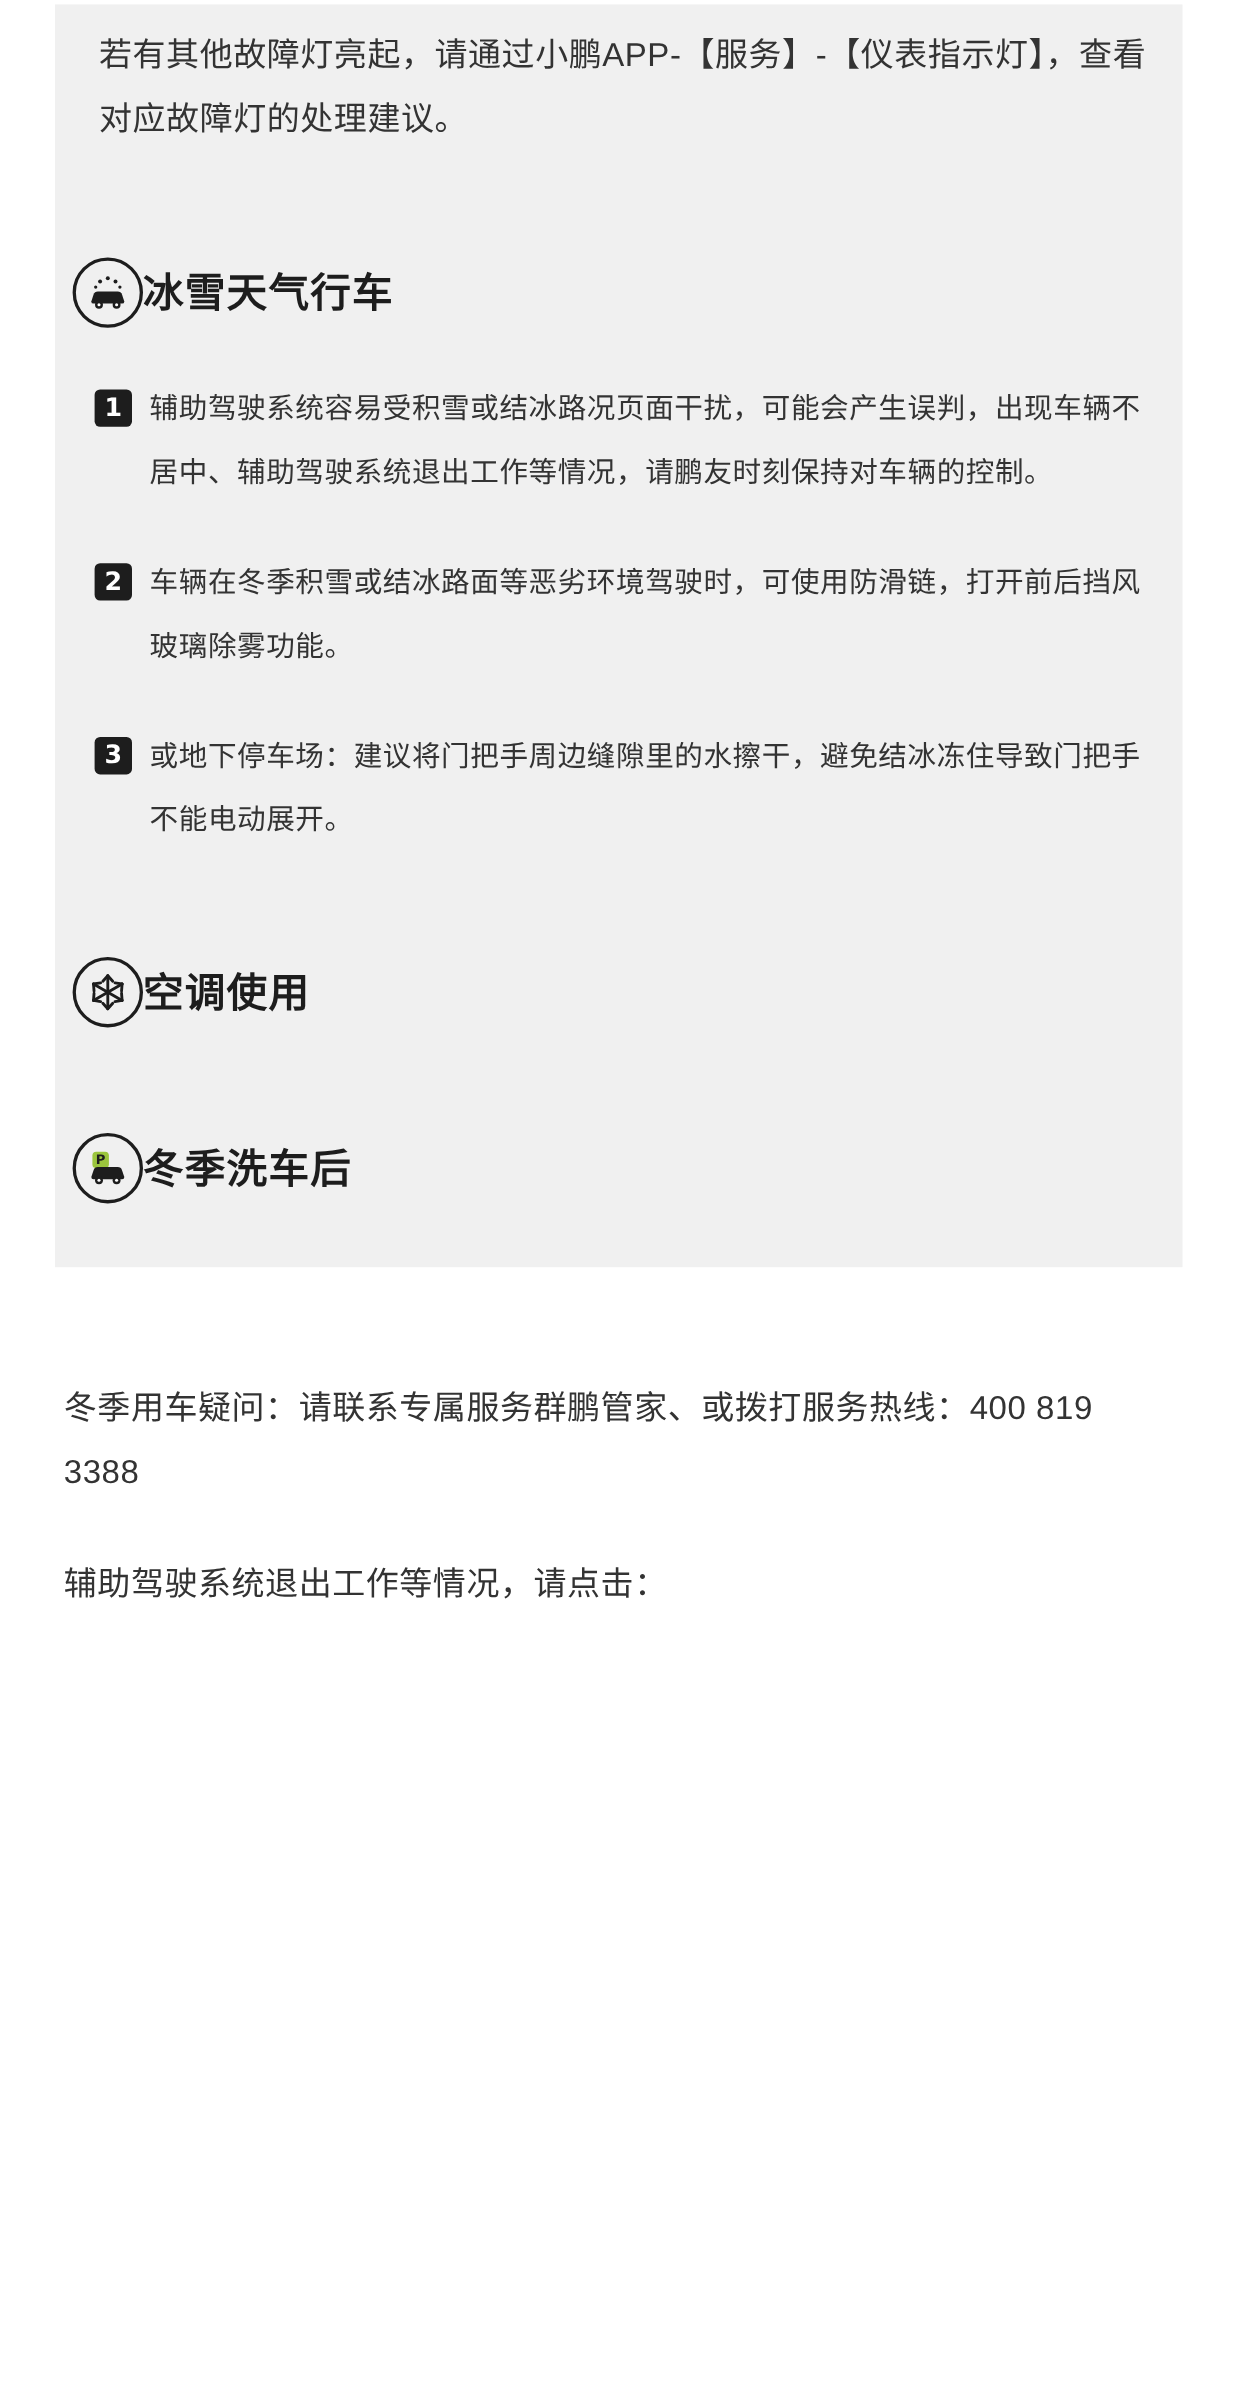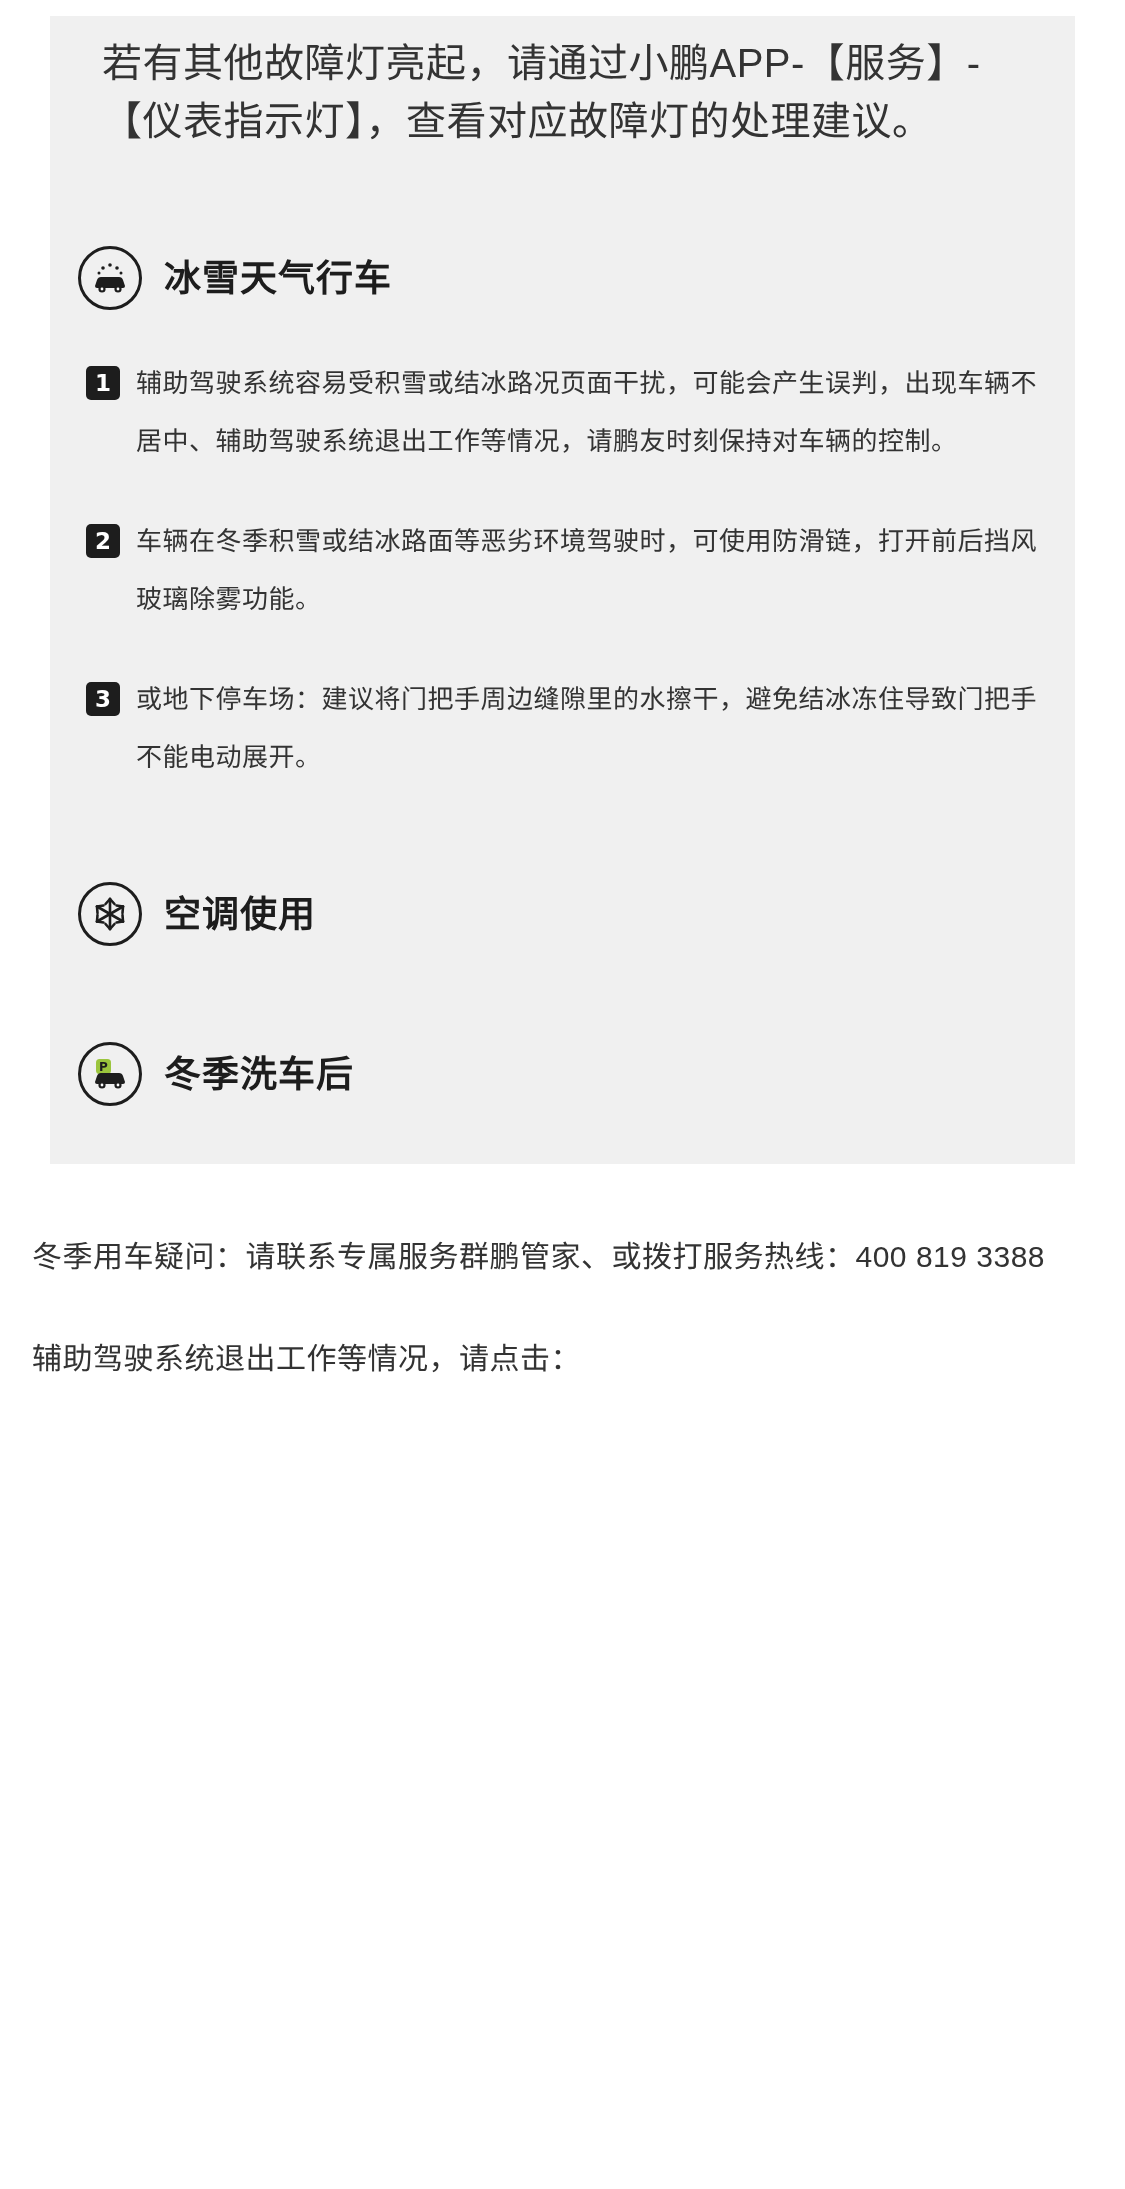--- a/index.html
+++ b/index.html
@@ -25,41 +25,40 @@
   .card {
     background: #f0f0f0;
     margin: 0 auto;
     width: 1025px;
     margin-left: 50px;
     padding: 0 0 58px 0;
   }
 
   
   .para {
-    font-size: 40px;
+    font-size: 30px;
     line-height: 58px;
     color: #333333;
     letter-spacing: 0.5px;
     font-weight: 400;
-    margin: 16px;
+    margin: 4px;
   }
 
   .intro {
     padding-top: 18px;
     padding-left: 36px;
     padding-right: 24px;
   }
 
   
   .section-head {
     display: flex;
     align-items: center;
-    gap: 22px;
     margin-top: 96px;
-    padding-left: 28px;
+    padding-left: 16px;
   }
   .section-head .circle {
     width: 64px;
     height: 64px;
     border: 3px solid #1d1d1d;
     border-radius: 50%;
     display: flex;
     align-items: center;
     justify-content: center;
     flex: 0 0 auto;
@@ -109,21 +108,22 @@
     flex: 1 1 auto;
   }
 
   .section-body {
     padding: 0 24px 0 36px;
     margin-top: 34px;
   }
 
   
   .footer {
-    padding: 64px 58px 0 32px;
+    padding: 64px 58px 0 58px;
+    margin-top: 36px;
   }
   .footer p {
     font-size: 30px;
     line-height: 58px;
     color: #333333;
     margin: 0;
     letter-spacing: 0.5px;
   }
   .footer .gap { height: 44px; }
 

